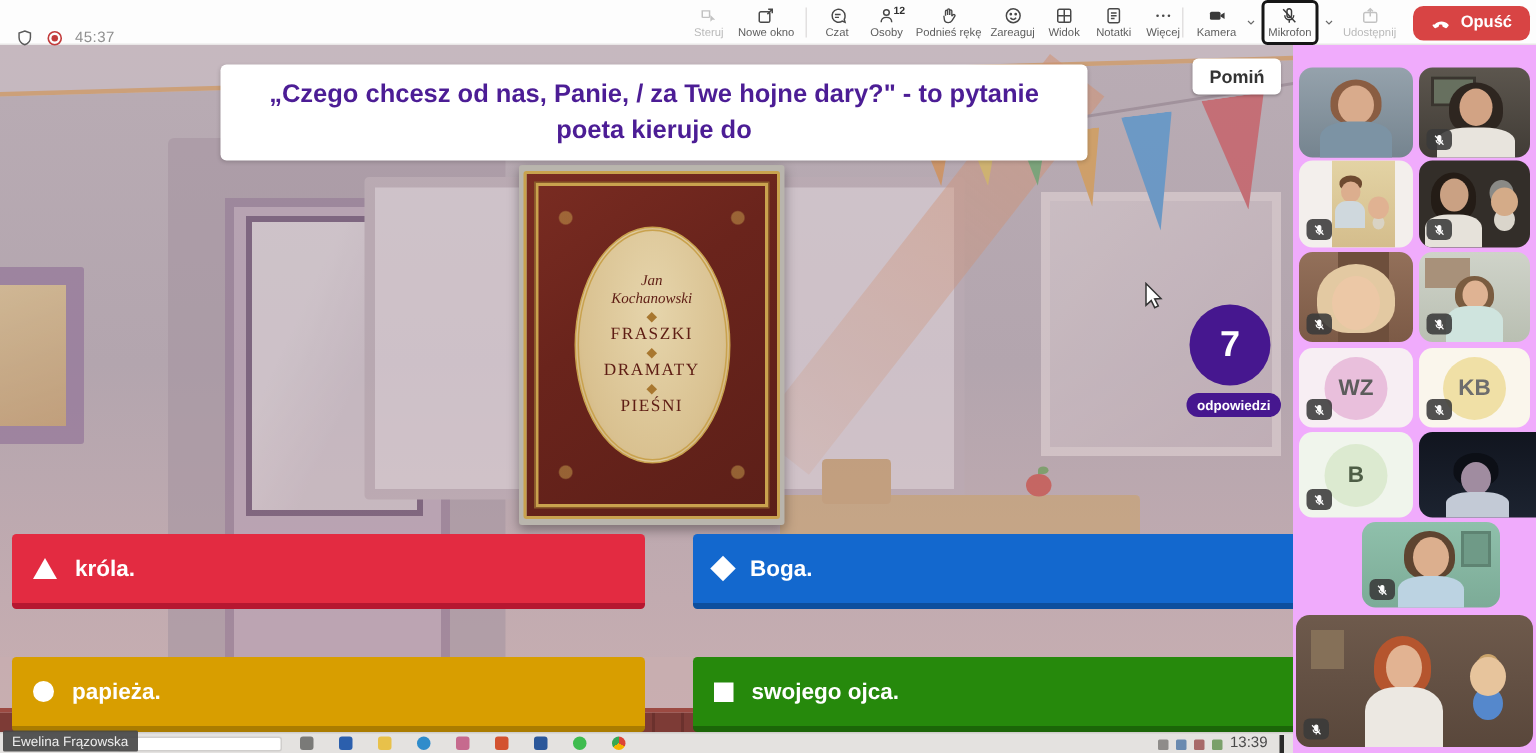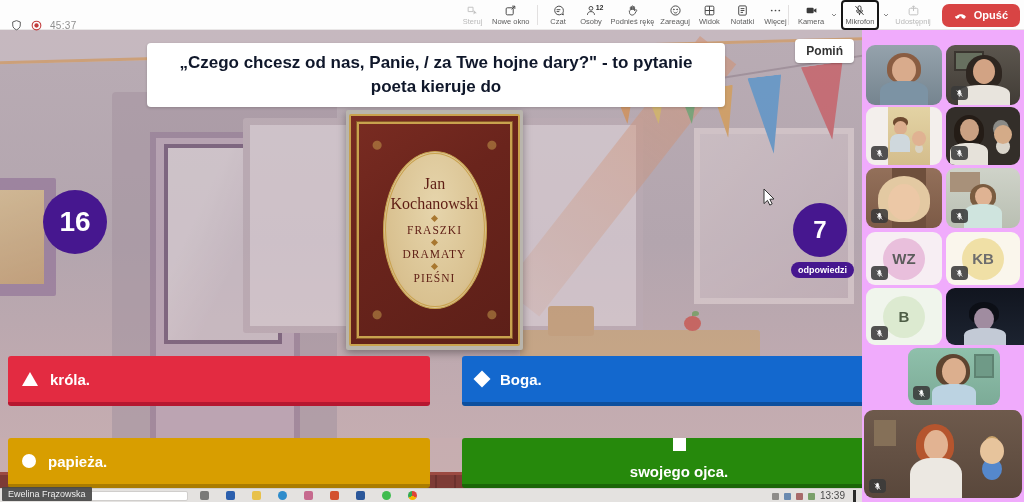--- a/index.html
+++ b/index.html
@@ -41,49 +41,49 @@
   .apple { position:absolute; left:684px; top:286px; width:17px; height:15px; background:#cc3f35; border-radius:50%; }
   .apple::before { content:""; position:absolute; left:8px; top:-5px; width:7px; height:5px; background:#5d9b48; border-radius:50% 50% 50% 0; }
   .string { position:absolute; left:614px; top:64px; width:252px; height:2px; background:#93838e; transform:rotate(-9deg); transform-origin:left center; }
   .flag { position:absolute; top:0; }
   .tri { clip-path:polygon(0 0,100% 0,50% 100%); }
   .floor { position:absolute; left:0; top:408px; width:862px; height:34px; background:#c9aeb0; }
   .brick { position:absolute; left:0; top:442px; width:862px; height:16px; background:repeating-linear-gradient(90deg,#7d3b36 0 17px,#6b312d 17px 19px); border-top:3px solid #9c4a42; }
 
   
   .q-card { position:absolute; left:147px; top:13px; width:578px; min-height:58px; background:#fff; border-radius:4px; box-shadow:0 1px 3px rgba(0,0,0,.18); display:flex; align-items:center; justify-content:center; padding:8px 26px; z-index:5; }
-  .q-text { font-size:17px; font-weight:bold; color:#0f172a; text-align:center; line-height:1.4; }
+  .q-text { font-size:17px; font-weight:bold; color:#4c1d95; text-align:center; line-height:1.4; }
   .skip-btn { position:absolute; right:8px; top:9px; background:#fff; border:none; border-radius:4px; padding:5px 11px; font-size:12px; font-weight:bold; color:#333; box-shadow:0 1px 2px rgba(0,0,0,.25); cursor:pointer; z-index:6; }
 
   
   .timer { position:absolute; left:43px; top:160px; width:64px; height:64px; background:#46178f; border-radius:50%; display:flex; align-items:center; justify-content:center; color:#fff; font-size:28px; font-weight:bold; z-index:5; }
   .counter { position:absolute; left:791px; top:173px; width:58px; text-align:center; z-index:5; }
   .counter-num { width:54px; height:54px; margin:0 auto; background:#46178f; border-radius:50%; display:flex; align-items:center; justify-content:center; color:#fff; font-size:24px; font-weight:bold; }
   .counter-lbl { margin-top:5px; display:inline-block; background:#46178f; color:#fff; font-size:9px; font-weight:bold; padding:3px 7px; border-radius:9px; }
 
   
   .book { position:absolute; left:346px; top:80px; width:177px; height:240px; background:#b9b5ad; padding:4px 3px; border-radius:2px; box-shadow:0 3px 8px rgba(0,0,0,.35); z-index:4; }
   .cover { width:100%; height:100%; background:linear-gradient(145deg,#7a2c22 0%,#6a241c 40%,#5c1f18 100%); border:2px solid #c9a24e; border-radius:2px; padding:6px; }
   .cover-in { width:100%; height:100%; border:2px solid #c9a24e; outline:1px solid #8a5a2a; display:flex; align-items:center; justify-content:center; background:
      radial-gradient(circle at 12% 10%, rgba(201,162,78,.5) 0 4px, transparent 5px),
      radial-gradient(circle at 88% 10%, rgba(201,162,78,.5) 0 4px, transparent 5px),
      radial-gradient(circle at 12% 90%, rgba(201,162,78,.5) 0 4px, transparent 5px),
      radial-gradient(circle at 88% 90%, rgba(201,162,78,.5) 0 4px, transparent 5px); }
   .medallion { width:104px; height:158px; border-radius:50%; background:radial-gradient(ellipse at 50% 35%,#e6d5ac 0%,#d9c190 70%,#caa96f 100%); border:3px double #c9a24e; display:flex; flex-direction:column; align-items:center; justify-content:center; gap:2px; font-family:"Liberation Serif", serif; color:#5e1d14; text-align:center; }
-  .bk-author { font-size:16px; line-height:1.2; }
+  .bk-author { font-size:10px; line-height:1.2; font-style:italic; }
   .bk-title { font-size:11.5px; font-weight:normal; letter-spacing:1px; line-height:1.15; }
   .orn { width:5px; height:5px; background:#a8772f; transform:rotate(45deg); margin:1px 0; }
 
   
   .answers { position:absolute; left:8px; top:326px; width:848px; display:grid; grid-template-columns:422px 420px; grid-auto-rows:50px; column-gap:6px; row-gap:16px; z-index:5;gap:32px; }
   .ans { display:flex; align-items:center; gap:12px; padding-left:14px; border:none; border-radius:3px; color:#fff; font-size:15px; font-weight:bold; cursor:pointer; font-family:"Liberation Sans", sans-serif; text-align:left; }
   .ans-red   { background:#e32b41; border-bottom:4px solid #b61730; }
   .ans-blue  { background:#1368ce; border-bottom:4px solid #0d4f9e; }
   .ans-yellow{ background:#d89e00; border-bottom:4px solid #aa7c00; }
-  .ans-green { background:#26890c; border-bottom:4px solid #1b6608;flex-direction:column; }
+  .ans-green { background:#26890c; border-bottom:4px solid #1b6608; }
   .shp-triangle { width:16px; height:14px; background:#fff; clip-path:polygon(50% 0,100% 100%,0 100%); }
   .shp-diamond  { width:12px; height:12px; background:#fff; transform:rotate(45deg); }
   .shp-circle   { width:14px; height:14px; background:#fff; border-radius:50%; }
   .shp-square   { width:13px; height:13px; background:#fff; }
 
   
   .nametag { position:absolute; left:2px; bottom:1px; background:rgba(72,72,72,.92); color:#ededed; font-size:9px; padding:2px 6px; z-index:22; border-radius:1px; }
   .taskbar { position:absolute; left:0; top:458px; width:862px; height:14px; background:#e4e2e0; border-top:1px solid #cfcdcb; z-index:20; }
   .search-pill { position:absolute; left:78px; top:2px; width:110px; height:10px; background:#fff; border:1px solid #d0cecc; border-radius:2px; }
   .tb-apps { position:absolute; left:200px; top:2px; display:flex; gap:17px; }
@@ -313,21 +313,20 @@
       <div class="flag tri" style="left:806px;top:34px;width:42px;height:76px;background:#cc4b52;transform:rotate(-8deg)"></div>
       <div class="floor"></div>
     </div>
     <div class="brick"></div>
 
     <div class="q-card">
       <div class="q-text">„Czego chcesz od nas, Panie, / za Twe hojne dary?" - to pytanie poeta kieruje do</div>
     </div>
     <button class="skip-btn">Pomiń</button>
 
-    <div class="timer">16</div>
     <div class="counter">
       <div class="counter-num">7</div>
       <span class="counter-lbl">odpowiedzi</span>
     </div>
 
     <div class="book">
       <div class="cover">
           <div class="cover-in">
         <div class="medallion">
           <div class="bk-author">

